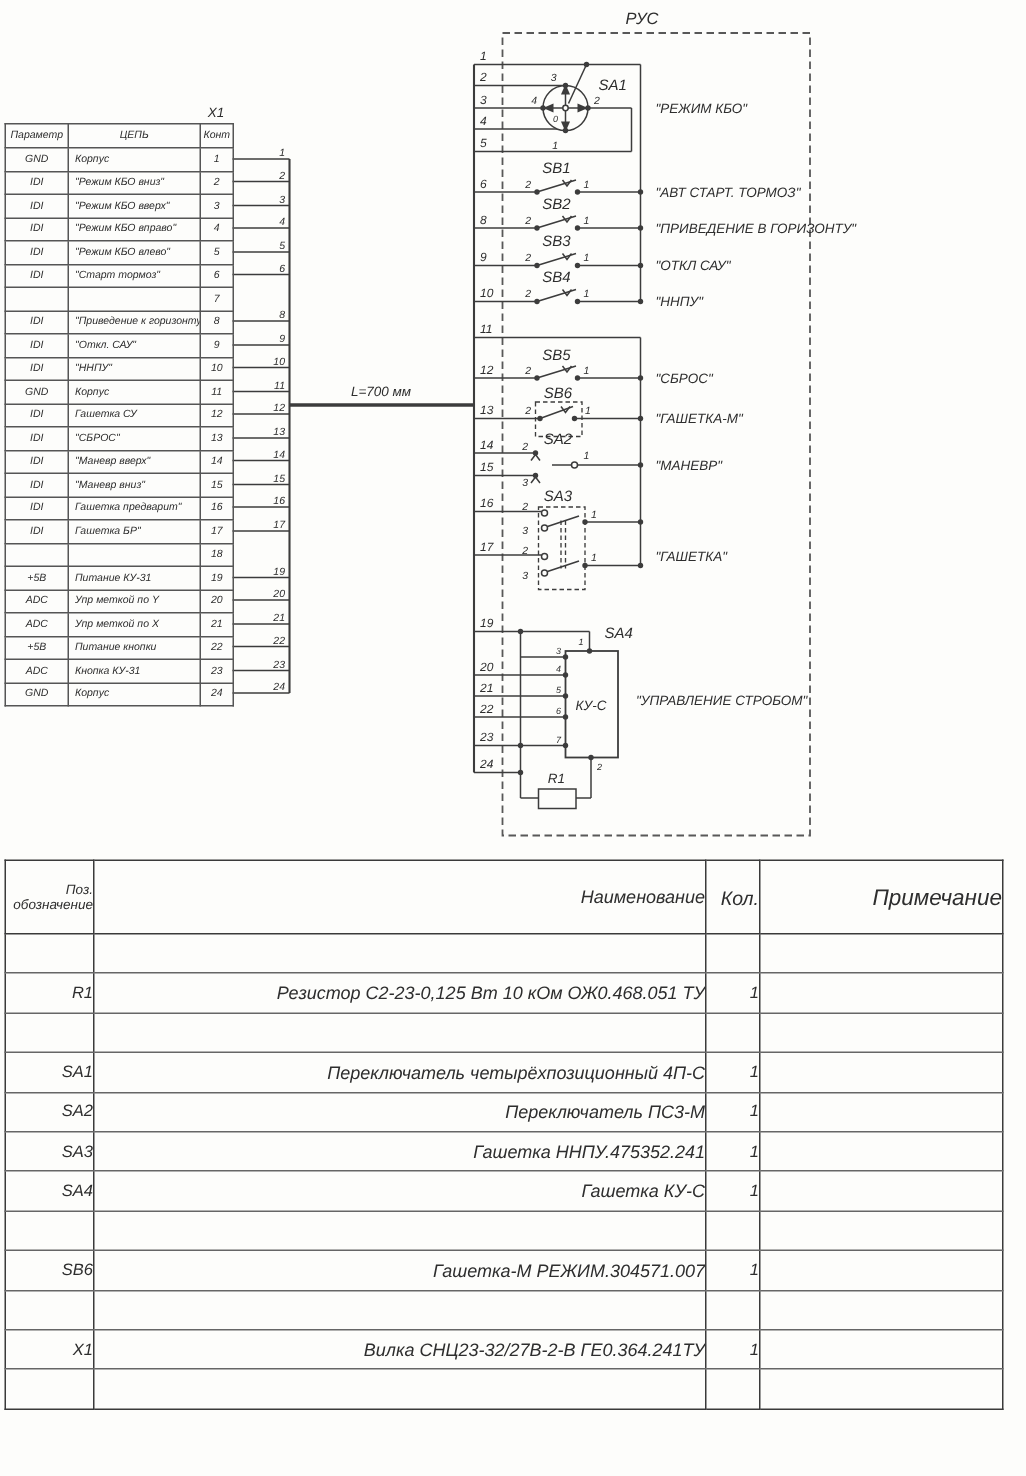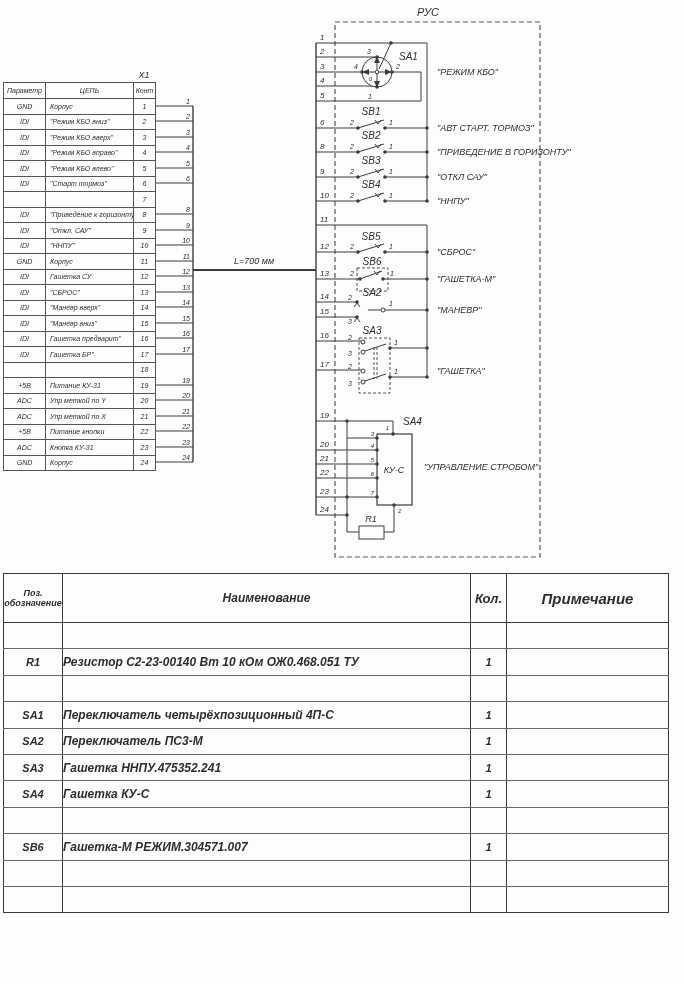--- a/index.html
+++ b/index.html
@@ -26,22 +26,22 @@
   .x1{width:152px;font-size:7px;font-style:italic;}
   .x1 th,.x1 td{border:1px solid #555;padding:0;overflow:hidden;white-space:nowrap;
       font-weight:normal;text-align:center;vertical-align:middle;}
   .x1 thead tr{height:16px;}
   .x1 tbody tr{height:15.5px;}
   .x1 td.cir{text-align:left;padding-left:4px;}
 
   
   .partswrap{position:absolute;left:3px;top:573px;}
   .parts{width:665px;font-style:italic;}
-  .parts th,.parts td{border:1.6px solid #3a3a3a;font-weight:bold;padding:0;
-      vertical-align:middle;overflow:hidden;white-space:nowrap;}
+  .parts th,.parts td{border:1.6px solid #3a3a3a;font-weight:normal;padding:0;
+      vertical-align:middle;overflow:hidden;white-space:nowrap;text-align:right;}
   .parts thead tr{height:49px;}
   .parts tbody tr{height:26.4px;}
   .parts tbody td{border-top:.9px solid #666;border-bottom:.9px solid #666;}
   .parts tbody td:first-child,.parts tbody td:nth-child(3){border-left:1.6px solid #3a3a3a;border-right:1.6px solid #3a3a3a;}
   .parts tbody tr:nth-of-type(9) td{border-top:1.8px solid #3a3a3a;}
   .parts tbody tr:last-child td{border-bottom:1.6px solid #3a3a3a;}
   .hpos{font-size:9px;line-height:10px;text-align:center;}
   .hname{font-size:12px;text-align:center;}
   .hqty{font-size:13px;text-align:center;}
   .hnote{font-size:15px;text-align:center;margin-left:20px;}
@@ -537,21 +537,21 @@
 
         <tr>
           <td class="cpos"></td>
           <td class="cname"></td>
           <td class="cqty"></td>
           <td class="cnote"></td>
         </tr>
 
         <tr>
           <td class="cpos">R1</td>
-          <td class="cname">Резистор С2-23-00140 Вт 10 кОм ОЖ0.468.051 ТУ</td>
+          <td class="cname">Резистор С2-23-0,125 Вт 10 кОм ОЖ0.468.051 ТУ</td>
           <td class="cqty">1</td>
           <td class="cnote"></td>
         </tr>
 
         <tr>
           <td class="cpos"></td>
           <td class="cname"></td>
           <td class="cqty"></td>
           <td class="cnote"></td>
         </tr>
@@ -599,20 +599,26 @@
           <td class="cnote"></td>
         </tr>
 
         <tr>
           <td class="cpos"></td>
           <td class="cname"></td>
           <td class="cqty"></td>
           <td class="cnote"></td>
         </tr>
 
+        <tr>
+          <td class="cpos">X1</td>
+          <td class="cname">Вилка СНЦ23-32/27В-2-В  ГЕ0.364.241ТУ</td>
+          <td class="cqty">1</td>
+          <td class="cnote"></td>
+        </tr>
 
         <tr>
           <td class="cpos"></td>
           <td class="cname"></td>
           <td class="cqty"></td>
           <td class="cnote"></td>
         </tr>
       </tbody>
   </table>
 </div>

